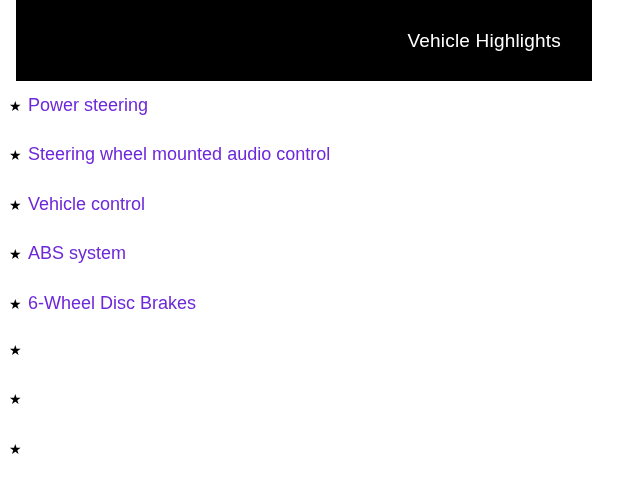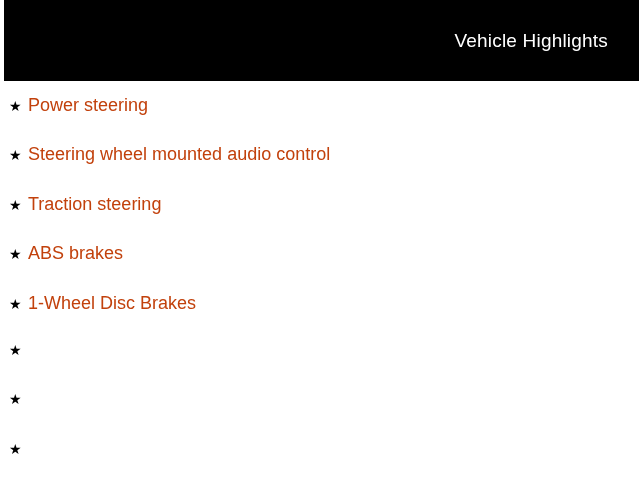--- a/index.html
+++ b/index.html
@@ -14,23 +14,23 @@
     overflow: hidden;
   }
   .page {
     position: relative;
     width: 640px;
     height: 480px;
     background: #ffffff;
   }
   .header-band {
     position: absolute;
-    left: 4px;
+    left: 16px;
     top: 0;
-    width: 635px;
+    width: 576px;
     height: 81px;
     background: #000000;
     display: flex;
     align-items: center;
     justify-content: flex-end;
     box-sizing: border-box;
     padding-right: 31px;
   }
   .header-title {
     color: #ffffff;
@@ -62,21 +62,21 @@
   }
   .bullet-star {
     color: #000000;
     font-size: 14px;
     line-height: 1;
     width: 19px;
     flex: 0 0 19px;
     font-family: "DejaVu Sans", sans-serif;
   }
   .highlight-text {
-    color: #c2410c;
+    color: #6d28d9;
     font-size: 18px;
     line-height: 1;
     font-family: "Liberation Sans", sans-serif;
     white-space: nowrap;
   }
 </style>
 </head>
 <body>
 
 <div class="page">
@@ -92,31 +92,31 @@
       <span class="highlight-text">Power steering</span>
     </li>
 
     <li class="highlight-item">
       <span class="bullet-star">★</span>
       <span class="highlight-text">Steering wheel mounted audio control</span>
     </li>
 
     <li class="highlight-item">
       <span class="bullet-star">★</span>
-      <span class="highlight-text">Traction steering</span>
+      <span class="highlight-text">Vehicle control</span>
     </li>
 
     <li class="highlight-item">
       <span class="bullet-star">★</span>
-      <span class="highlight-text">ABS brakes</span>
+      <span class="highlight-text">ABS system</span>
     </li>
 
     <li class="highlight-item">
       <span class="bullet-star">★</span>
-      <span class="highlight-text">1-Wheel Disc Brakes</span>
+      <span class="highlight-text">6-Wheel Disc Brakes</span>
     </li>
 
     <li class="highlight-item">
       <span class="bullet-star">★</span>
     </li>
 
     <li class="highlight-item">
       <span class="bullet-star">★</span>
     </li>
 

